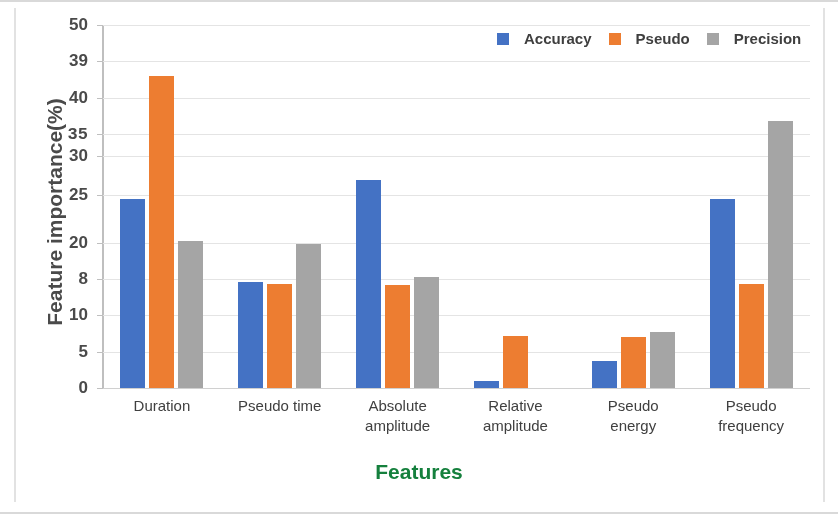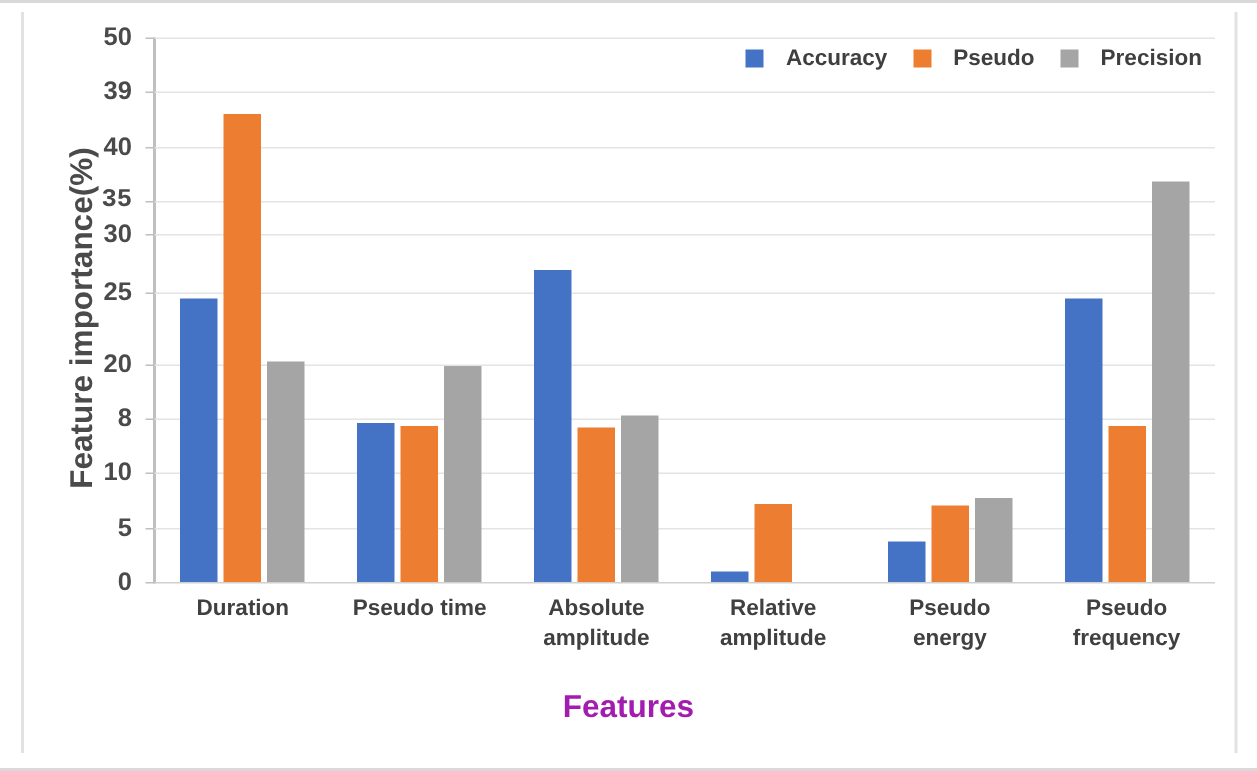--- a/index.html
+++ b/index.html
@@ -111,33 +111,32 @@
 
   
   .xcat {
     position: absolute;
     top: 396px;
     text-align: center;
     font-size: 15px;
     color: #404040;
     line-height: 1.32;
     white-space: pre-line;
-    font-weight: bold;
   }
 
   
   .xtitle {
     position: absolute;
     left: 0;
     top: 460px;
     width: 838px;
     text-align: center;
     font-size: 21px;
     font-weight: bold;
-    color: #a21caf;
+    color: #15803d;
   }
 
   
   .legend {
     position: absolute;
     left: 497px;
     top: 30px;
     display: flex;
     align-items: center;
     gap: 17px;

